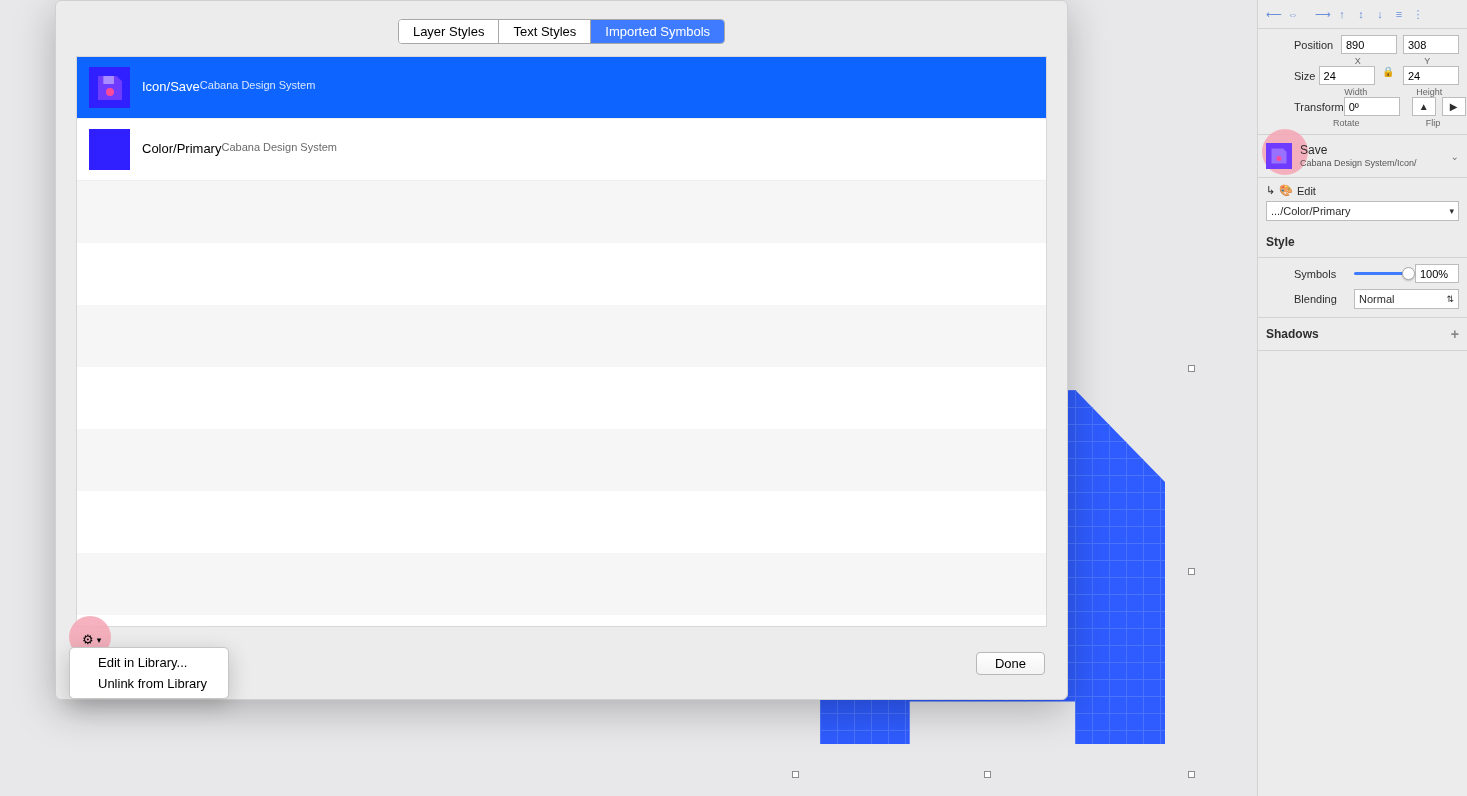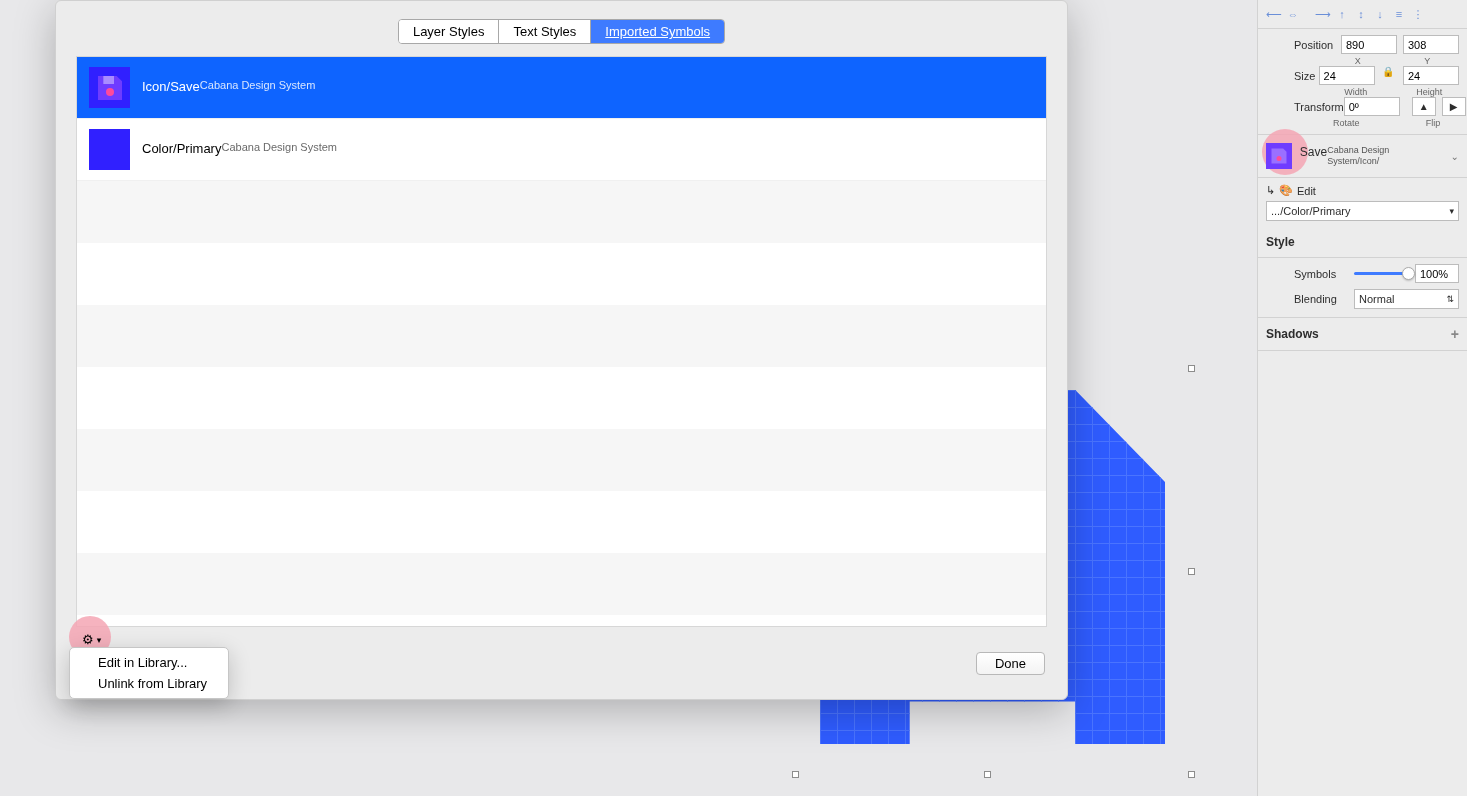--- a/index.html
+++ b/index.html
@@ -3,21 +3,21 @@
 <meta charset="utf-8">
 <style>
 * { box-sizing: border-box; font-family: -apple-system, BlinkMacSystemFont, "Segoe UI", Helvetica, Arial, sans-serif; }
 body { margin:0; background:#e8e8ea; width:1467px; height:796px; overflow:hidden; position:relative; }
 
 
 .dialog { position:absolute; left:55px; top:0; width:1013px; height:700px; background:#ececec; border:1px solid #d0d0d0; border-radius:6px; box-shadow:0 10px 40px rgba(0,0,0,0.25); }
 .tabs { display:flex; justify-content:center; padding:18px 0 8px; }
 .seg { display:flex; border:1px solid #a8a8a8; border-radius:4px; overflow:hidden; background:#fff; }
 .segbtn { font-size:13px; padding:4px 14px; background:#fff; border:none; border-right:1px solid #a8a8a8; cursor:pointer; }
-.segbtn:last-child { border-right:none;text-decoration:underline; }
+.segbtn:last-child { border-right:none; }
 .segbtn.active { background:#3e7bff; color:#fff; }
 
 .list { position:absolute; left:20px; right:20px; top:55px; bottom:72px; background:#fff; border:1px solid #d7d7d7; overflow:auto; }
 .row { display:flex; align-items:center; height:62px; padding:0 12px; gap:12px; border-bottom:1px solid #f0f0f0; }
 .row.sel { background:#0e64ff; color:#fff; }
 .row .thumb { width:41px; height:41px; background:#3020ff; flex:0 0 41px; display:flex; align-items:center; justify-content:center; }
 .row .meta { display:flex; flex-direction:row; line-height:1.25; }
 .row .t { font-size:13px; }
 .row.sel .t { color:#fff; }
 .row .s { font-size:11px; color:#6a6a6a; }
@@ -51,21 +51,21 @@
 .pinput { width:56px; height:19px; font-size:11px; border:1px solid #bcbcbc; background:#fff; padding:0 4px; }
 .sublabel { font-size:9px; color:#666; text-align:center; flex:1; }
 .sublabels { display:flex; }
 .sublabels.indent { margin-left:60px; }
 .lock { font-size:10px; color:#7a7a7a; padding:0 2px; cursor:pointer; }
 .flipbtn { width:24px; height:19px; border:1px solid #bcbcbc; background:#fff; font-size:10px; display:flex; align-items:center; justify-content:center; cursor:pointer; }
 
 .symhead { display:flex; align-items:center; gap:8px; padding:8px; border-bottom:1px solid #d2d2d2; position:relative; }
 .symhead .hl2 { position:absolute; left:4px; top:-6px; width:46px; height:46px; border-radius:50%; background:#f5a6b4; opacity:.85; }
 .symicon { position:relative; width:26px; height:26px; background:#6f3cff; display:flex; align-items:center; justify-content:center; }
-.symtxt { display:flex; line-height:1.2; position:relative; }
+.symtxt { display:flex; flex-direction:column; line-height:1.2; position:relative; }
 .symt { font-size:12px; font-weight:500; }
 .syms { font-size:9px; color:#555; }
 .chev { margin-left:auto; font-size:10px; color:#777; cursor:pointer; position:relative; }
 
 .override { padding:6px 8px; }
 .ovtop { display:flex; align-items:center; gap:4px; font-size:11px; margin-bottom:4px; }
 .select { width:100%; height:20px; font-size:11px; border:1px solid #bcbcbc; background:#fff; padding:0 4px; cursor:pointer; display:flex; align-items:center; justify-content:space-between; }
 
 .slider { flex:1; display:flex; align-items:center; }
 .slider .track { flex:1; height:3px; background:linear-gradient(90deg,#3e7bff 100%,#ccc 0); border-radius:2px; position:relative; }

